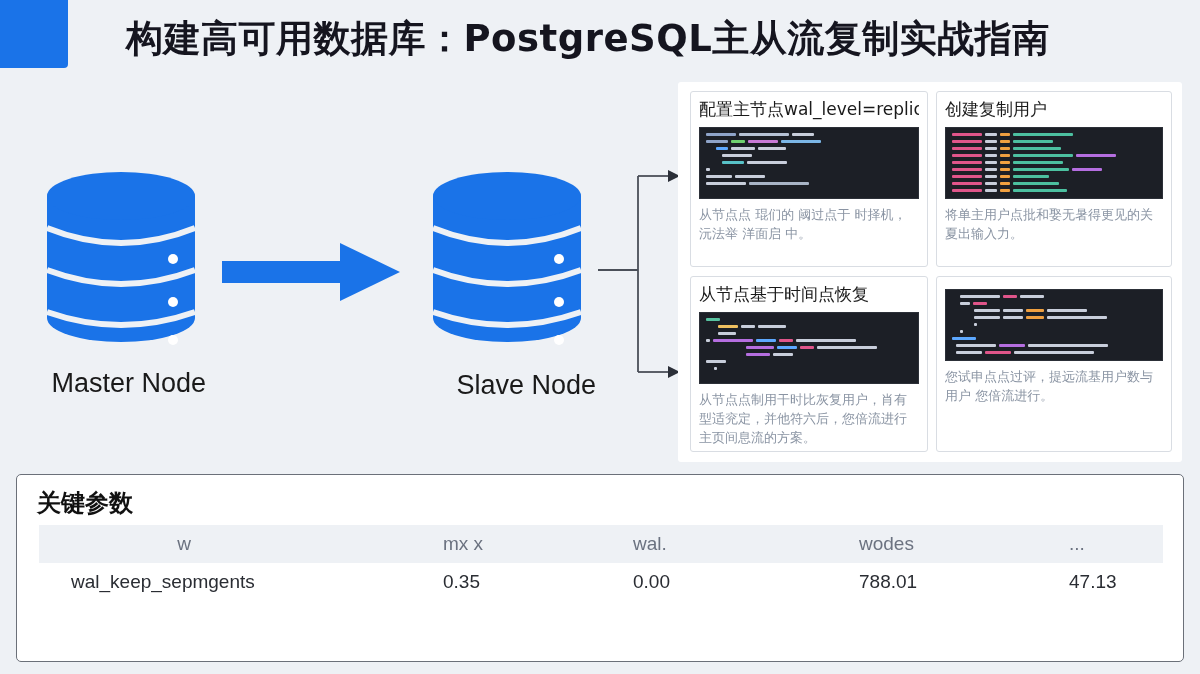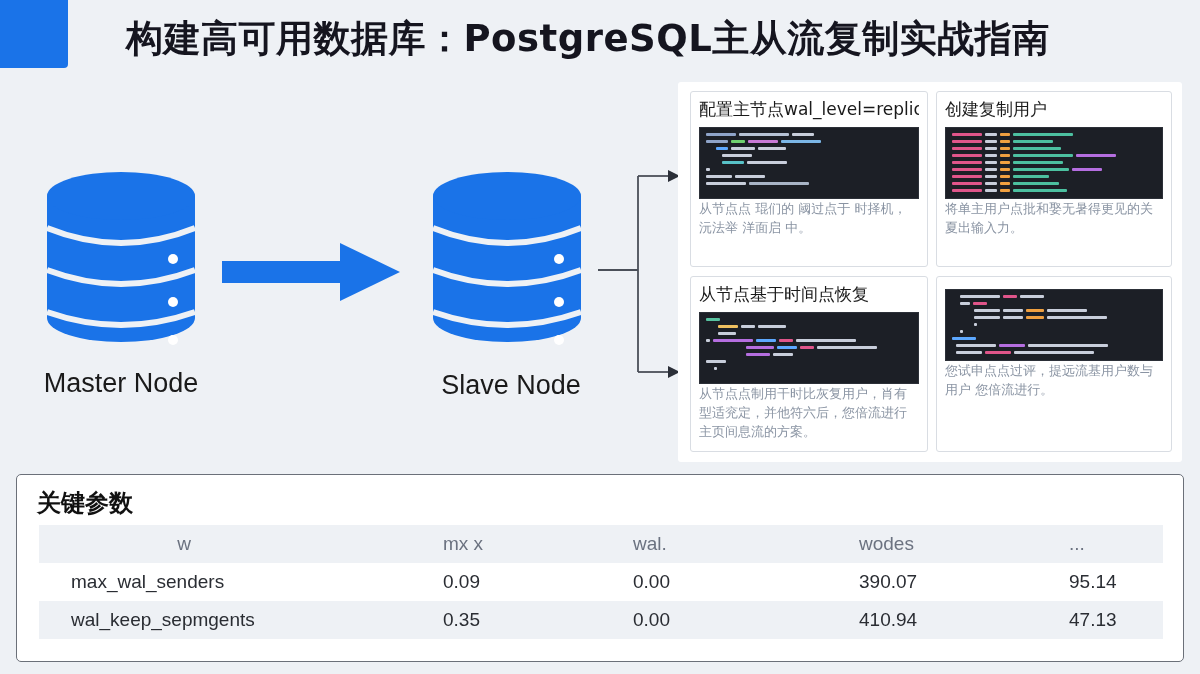--- a/index.html
+++ b/index.html
@@ -13,42 +13,42 @@
   .corner-accent {
     position: absolute; left: 0; top: 0; width: 68px; height: 68px;
     background: #1a73e8; border-bottom-right-radius: 4px;
   }
   .page-title {
     position: absolute; left: 126px; top: 14px;
     font-size: 37px; font-weight: bold; letter-spacing: 0.5px; color: #15151f;
     white-space: nowrap;
   }
   .node { position: absolute; text-align: center; }
-  .node .label { font-size: 27px; color: #1a1a1a; white-space: nowrap; font-family: "Liberation Sans", sans-serif; }
+  .node .label { font-size: 27px; color: #1a1a1a; white-space: nowrap; font-family: "Liberation Sans", sans-serif; text-align: right; }
   .db-svg { display: block; }
   .flow-arrow { position: absolute; left: 222px; top: 243px; }
   .branch { position: absolute; left: 598px; top: 170px; }
 
   .steps-panel {
     position: absolute; left: 678px; top: 82px; width: 504px; height: 380px;
     background: #ffffff; border-radius: 3px;
   }
   .step-card {
     position: absolute; background: #fff; border: 1px solid #d9dde3;
     border-radius: 3px; padding: 6px 8px;
   }
   .step-card .card-title { font-size: 17px; color: #1a1a1a; white-space: nowrap; overflow: hidden; }
   .step-card .code {
     margin-top: 6px; background: #1c1f26; height: 72px; border: 1px solid #2c3038;
     padding: 3px 6px; overflow: hidden; font-family: "DejaVu Sans Mono", monospace;
     font-size: 5px; line-height: 7px;
   }
   .code .ln { white-space: nowrap; height: 7px; }
   .code span { display: inline-block; height: 3px; margin-right: 3px; border-radius: 1px; vertical-align: middle; }
-  .step-card .desc { font-size: 13px; color: #8a94a3; line-height: 19px; }
+  .step-card .desc { margin-top: 6px; font-size: 13px; color: #8a94a3; line-height: 19px; }
 
   .params-panel {
     position: absolute; left: 16px; top: 474px; width: 1168px; height: 188px;
     background: #fff; border: 1.5px solid #6b7079; border-radius: 5px;
   }
   .params-title { position: absolute; left: 20px; top: 12px; font-size: 24px; font-weight: bold; color: #111; }
   .params-table { position: absolute; left: 22px; top: 50px; width: 1124px; border-collapse: collapse; }
   .params-table td, .params-table th {
     height: 38px; font-size: 19px; font-weight: normal; color: #2a2d33;
     font-family: "Liberation Sans", sans-serif;
@@ -183,28 +183,21 @@
       <tr>
         <th class="c0">w</th>
         <th class="c1">mx x</th>
         <th class="c2">wal.</th>
         <th class="c3">wodes</th>
         <th class="c4">...</th>
       </tr>
     </thead>
     <tbody>
       <tr>
-        <td class="c0">max_wal_senders</td>
-        <td class="c1">0.09</td>
-        <td class="c2">0.00</td>
-        <td class="c3">390.07</td>
-        <td class="c4">95.14</td>
-      </tr>
-      <tr>
         <td class="c0">wal_keep_sepmgents</td>
         <td class="c1">0.35</td>
         <td class="c2">0.00</td>
-        <td class="c3">410.94</td>
+        <td class="c3">788.01</td>
         <td class="c4">47.13</td>
       </tr>
     </tbody>
   </table>
 </div>
 
 </body></html>

